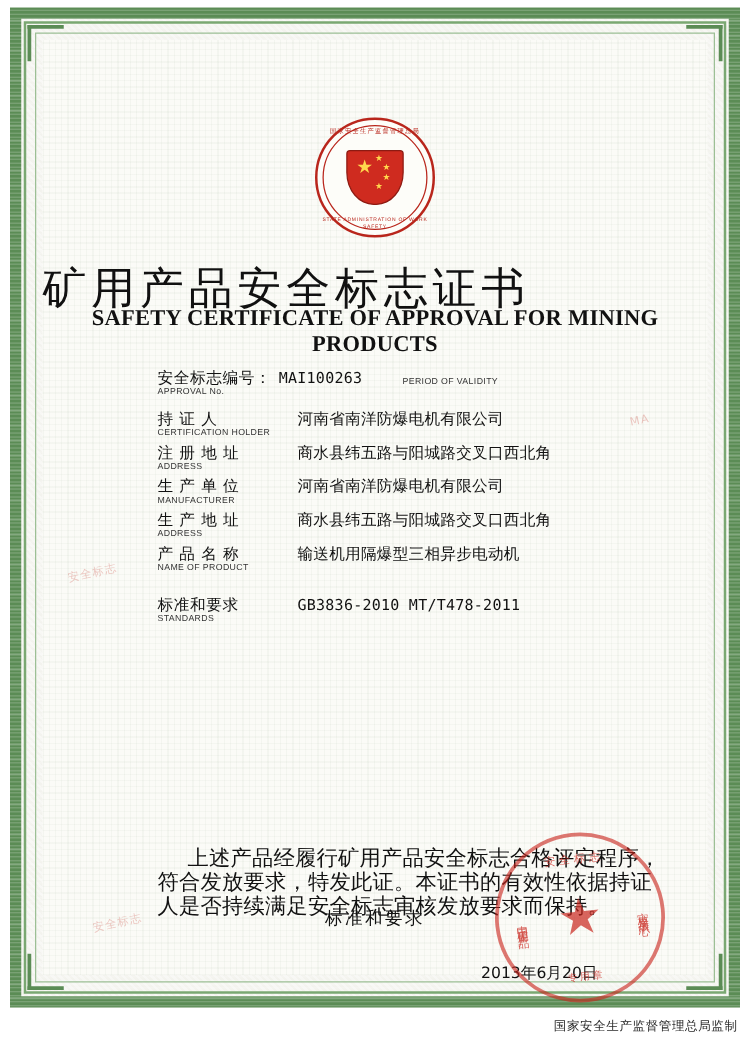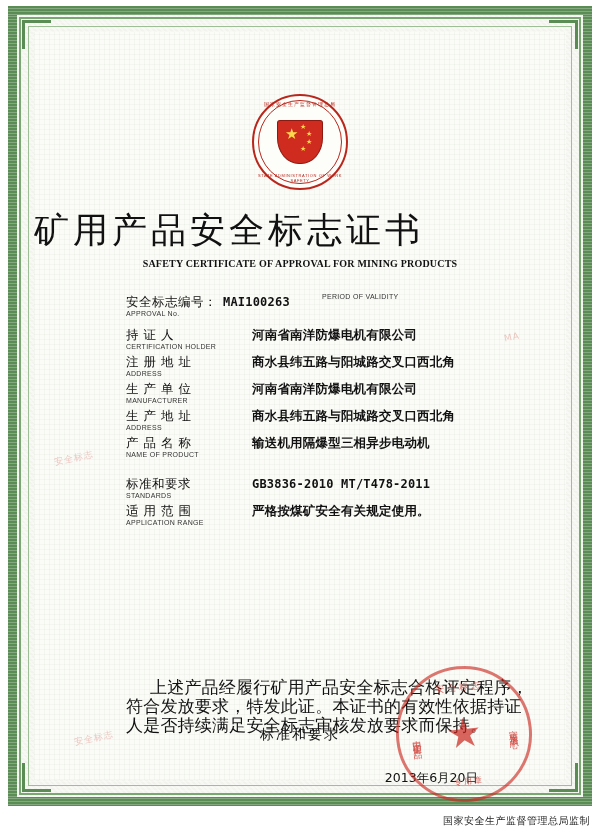--- a/index.html
+++ b/index.html
@@ -139,23 +139,23 @@
     text-align: left;
     font-size: 35px;
     font-weight: normal;
     letter-spacing: 4px;
     color: #111;
     font-family: "DejaVu Sans", sans-serif;
   }
   .title-en {
     position: absolute;
     left: 0; right: 0;
-    top: 226px;
+    top: 212px;
     text-align: center;
-    font-size: 10px;
+    font-size: 18px;
     font-weight: bold;
     color: #111;
     letter-spacing: 0.2px;
     font-family: "Liberation Serif", serif;
   }
 
   
   .fields {
     position: absolute;
     left: 92px;
@@ -179,45 +179,44 @@
     font-family: "Liberation Sans", sans-serif;
     letter-spacing: 0.3px;
     display: block;
     margin-top: -1px;
   }
   .val {
     font-size: 12.5px;
     color: #111;
     font-family: "DejaVu Sans", sans-serif;
     letter-spacing: 0.2px;
-    font-weight: bold;
   }
   .val-mono {
     font-family: "DejaVu Sans Mono", monospace;
     font-size: 12px;
   }
 
   
   .row-top {
     display: flex;
-    align-items: flex-start;
+    align-items: center;
     margin-bottom: 10px;
   }
   .cell-left { width: 196px; }
   .cell-right { flex: 1; }
   .field-line {
     display: flex;
     align-items: baseline;
     gap: 6px;
   }
 
   .row-std {
     display: flex;
     align-items: baseline;
-    gap: 22px;
+    gap: 8px;
   }
   .label-block {
     width: 104px;
     flex: none;
   }
 
   .gap-block { height: 14px; }
 
   
   .statement {
@@ -423,27 +422,20 @@
       <div class="gap-block"></div>
 
       <div class="row">
         <div class="row-std">
           <span class="label-block lbl-cn">标准和要求</span>
           <span class="val val-mono">GB3836-2010 MT/T478-2011</span>
         </div>
         <span class="lbl-en">STANDARDS</span>
       </div>
 
-      <div class="row">
-        <div class="row-std">
-          <span class="label-block lbl-cn">适 用 范 围</span>
-          <span class="val">严格按煤矿安全有关规定使用。</span>
-        </div>
-        <span class="lbl-en">APPLICATION RANGE</span>
-      </div>
 
 
     </div>
 
     <div class="statement">上述产品经履行矿用产品安全标志合格评定程序，符合发放要求，特发此证。本证书的有效性依据持证人是否持续满足安全标志审核发放要求而保持。</div>
 
     <div class="issued">
       <div class="issued-cn">标准和要求</div>
     </div>
     <div class="issue-date">2013年6月20日</div>

